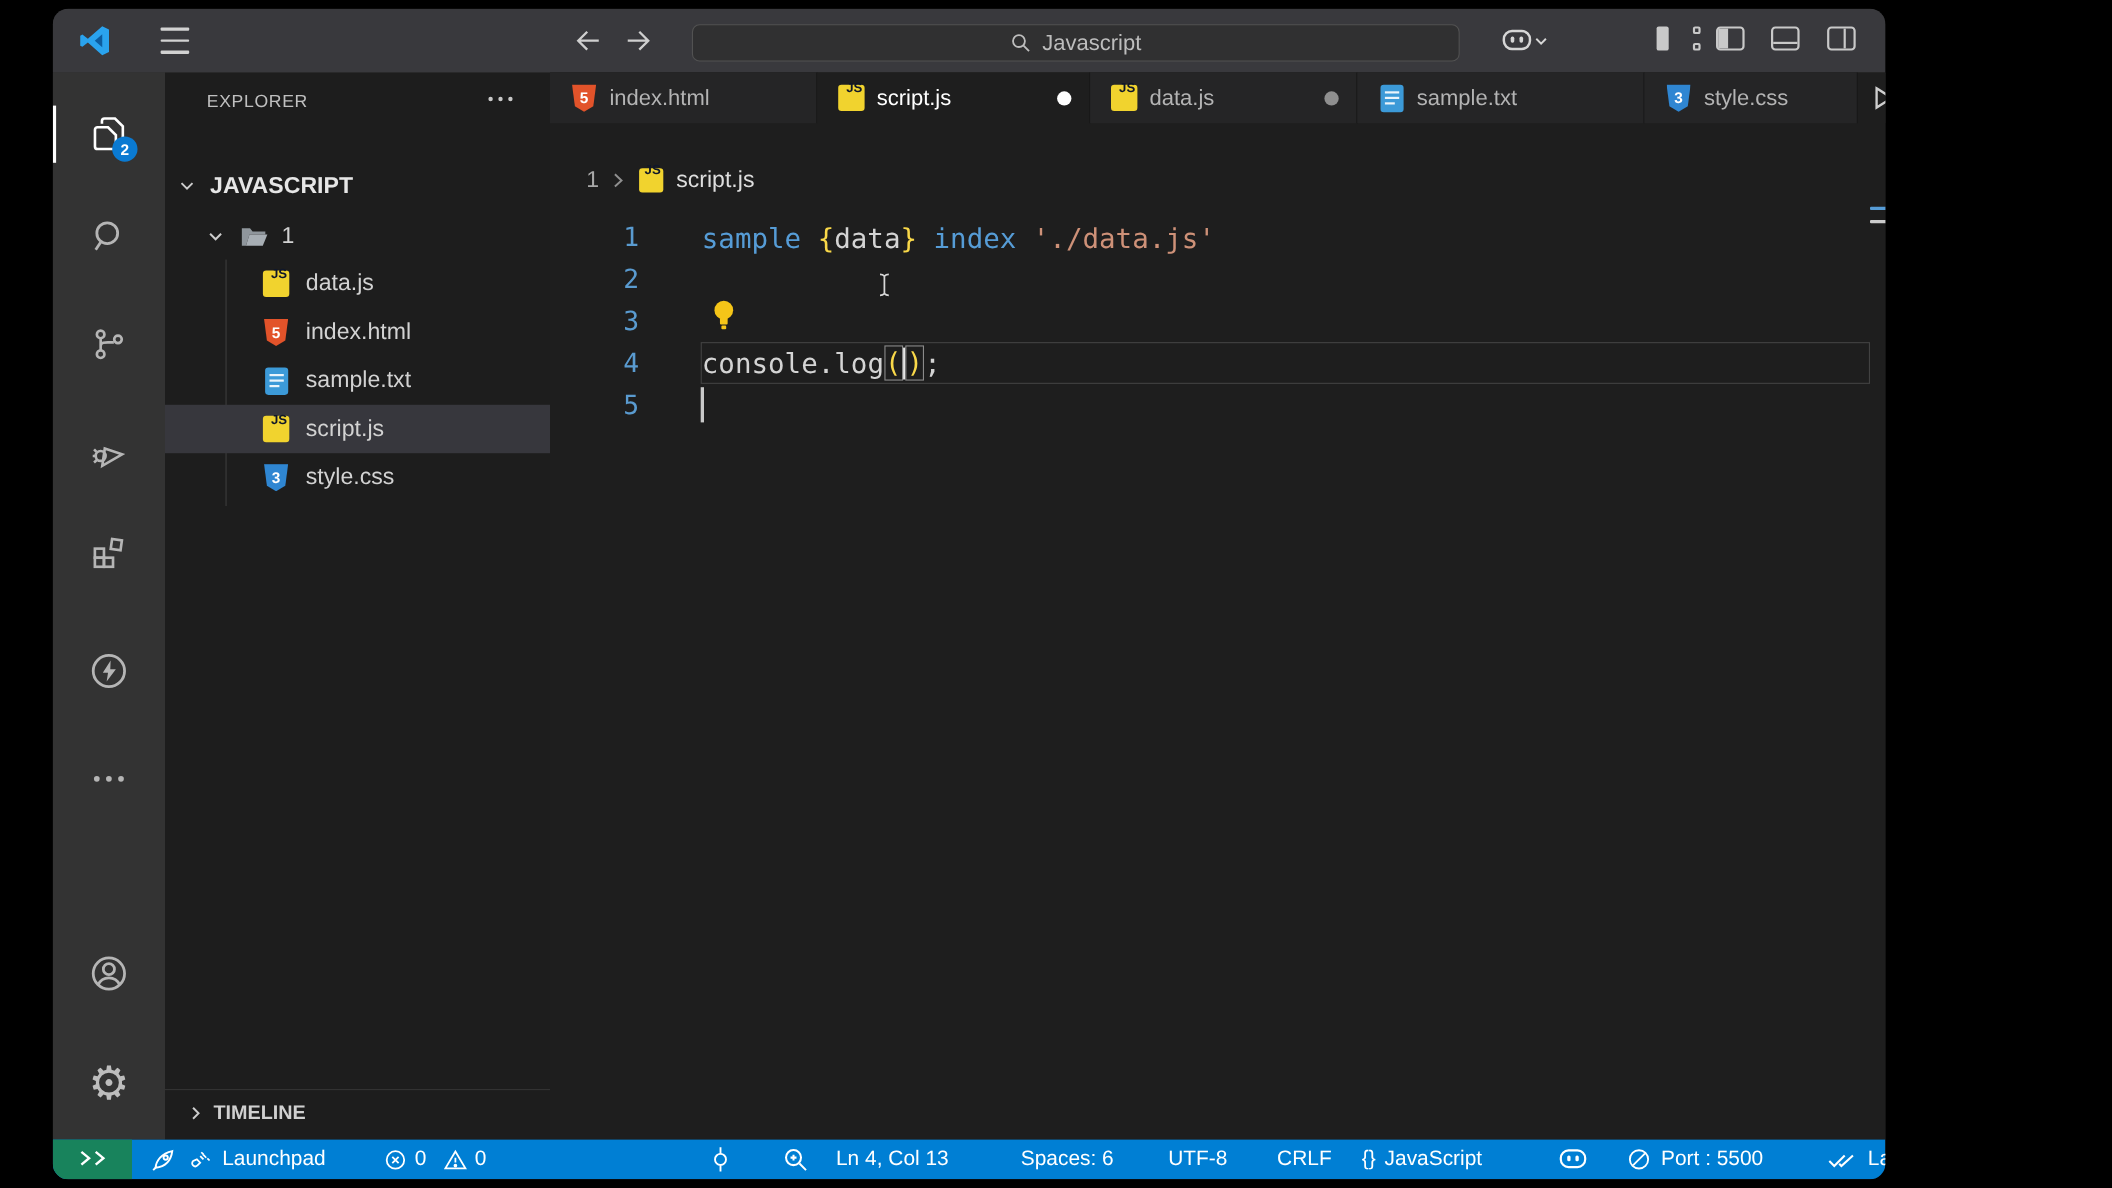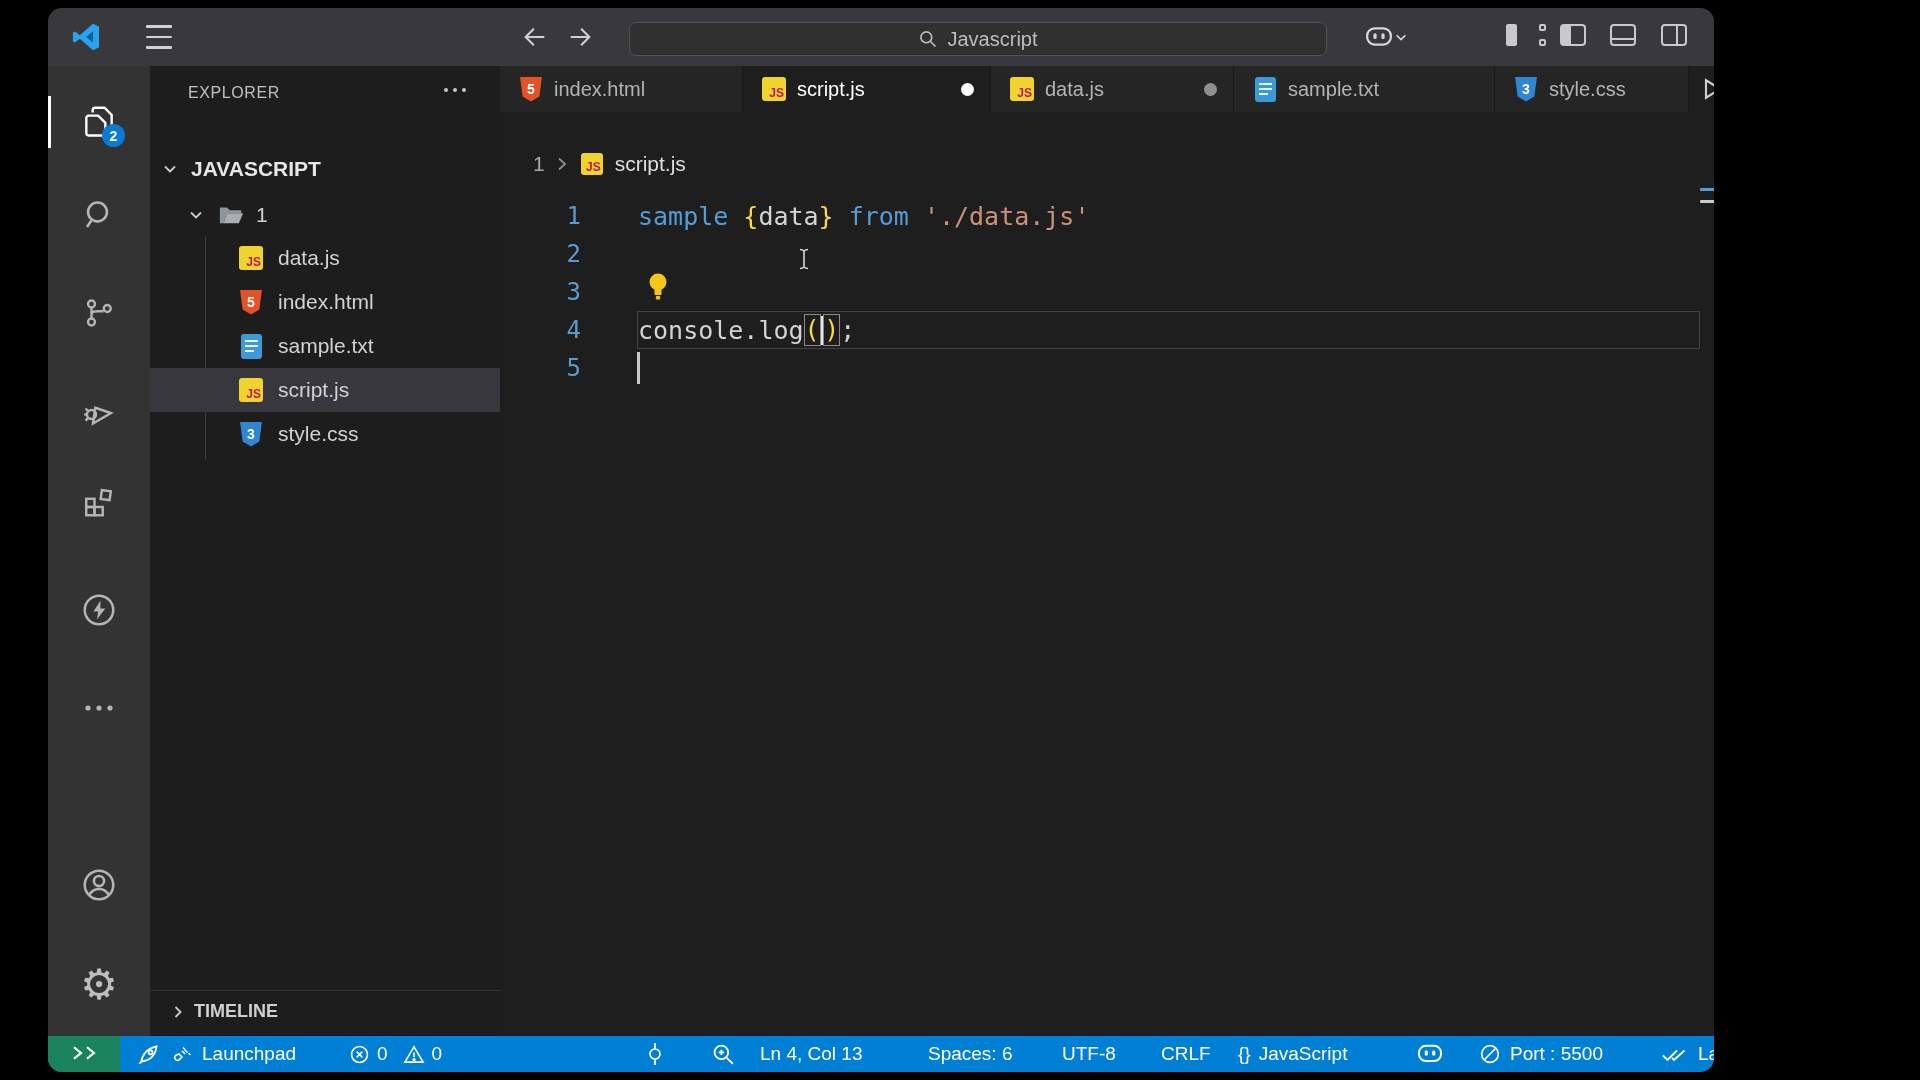--- a/index.html
+++ b/index.html
@@ -33,22 +33,22 @@
   
   .sidebar{position:absolute;left:102px;top:58px;width:350px;height:970px;background:#1d1d1d;color:#cccccc;}
   .sb-header{position:absolute;left:0;top:0;width:100%;height:50px;}
   .sb-title{position:absolute;left:38px;top:18px;font-size:16px;letter-spacing:.6px;color:#c0c0c0;}
   .sb-dots{position:absolute;right:34px;top:22px;display:flex;gap:5px;}
   .sb-dots i{width:4px;height:4px;border-radius:50%;background:#c8c8c8;}
   .trow{position:absolute;left:0;width:100%;display:flex;align-items:center;font-size:21px;color:#d2d2d2;}
   .trow.sel{background:#37373d;}
   .chev{display:inline-flex;width:16px;height:16px;}
   .fico{width:26px;height:26px;display:flex;align-items:center;justify-content:center;flex:none;}
-  .sq-js{width:24px;height:24px;background:#f1d32e;border-radius:3px;color:#be185d;font-weight:bold;
-         font-size:12px;display:flex;align-items:flex-end;justify-content:flex-end;padding:0 2px 1px 0;box-sizing:border-box;}
+  .sq-js{width:24px;height:24px;background:#f1d32e;border-radius:3px;color:#0f172a;font-weight:bold;
+         font-size:12px;display:flex;align-items:flex-end;justify-content:flex-end;padding:0 2px 14px 0;box-sizing:border-box;}
   .shield{width:22px;height:25px;clip-path:polygon(0 0,100% 0,88% 80%,50% 100%,12% 80%);
           color:#fff;font-weight:bold;font-size:14px;display:flex;align-items:center;justify-content:center;}
   .shield.html{background:#e2532a;}
   .shield.css{background:#2f86d2;}
   .doc-txt{width:21px;height:25px;background:#3c9ad8;border-radius:3px;position:relative;}
   .doc-txt i{position:absolute;left:4px;height:2.5px;background:#eaf4fb;}
   .guide{position:absolute;left:55px;top:170px;width:1px;height:224px;background:#3c3c3c;}
   .sb-sec{position:absolute;left:0;width:100%;height:41px;display:flex;align-items:center;gap:8px;
           font-weight:bold;font-size:18px;color:#d0d0d0;border-top:1px solid #323232;}
 
@@ -387,21 +387,21 @@
     </div>
 
     <div class="lnum" style="top:131px;">1</div>
     <div class="lnum" style="top:169px;">2</div>
     <div class="lnum" style="top:207px;">3</div>
     <div class="lnum" style="top:245px;">4</div>
     <div class="lnum" style="top:283px;">5</div>
 
     <div class="curline"></div>
     <div class="code-line" style="top:131px;">
-      <span class="kw gapR">sample</span><span class="brace">{</span><span class="ident">data</span><span class="brace gapR">}</span><span class="kw gapR">from</span><span class="str">'./data.js'</span>
+      <span class="kw gapR">sample</span><span class="brace">{</span><span class="ident">data</span><span class="brace gapR">}</span><span class="kw gapR">index</span><span class="str">'./data.js'</span>
     </div>
     <div class="code-line" style="top:245px;">
       <span class="ident">console</span><span class="ident">.</span><span class="ident">log</span><span class="pbox">(</span><span class="caret"></span><span class="pbox">)</span><span class="ident">;</span>
     </div>
     <div class="caret2"></div>
 
     <div class="abs" style="left:147px;top:206px;">
       <svg width="22" height="30" viewBox="0 0 22 30">
         <circle cx="11" cy="10" r="8.5" fill="#f5c518"></circle>
         <rect x="7.5" y="17" width="7" height="6" rx="1" fill="#f5c518"></rect>

